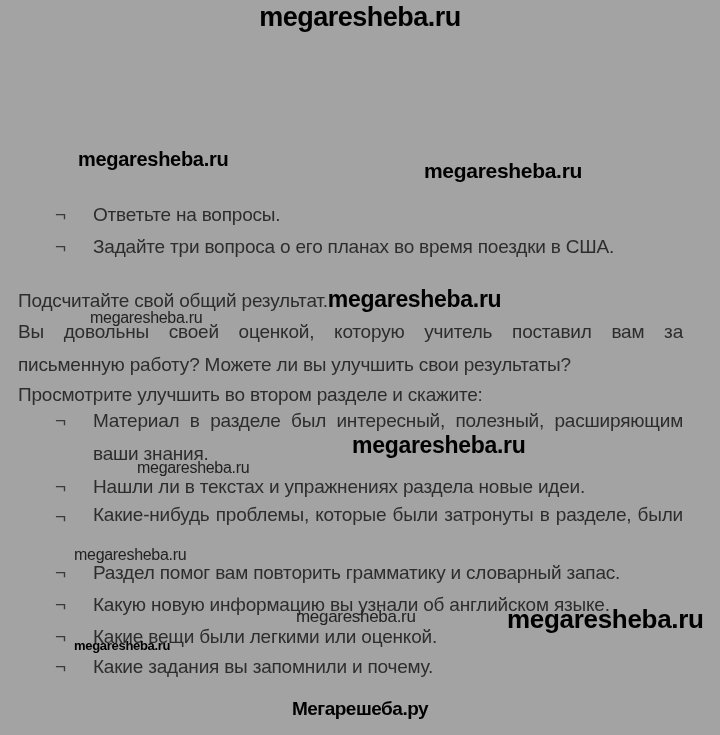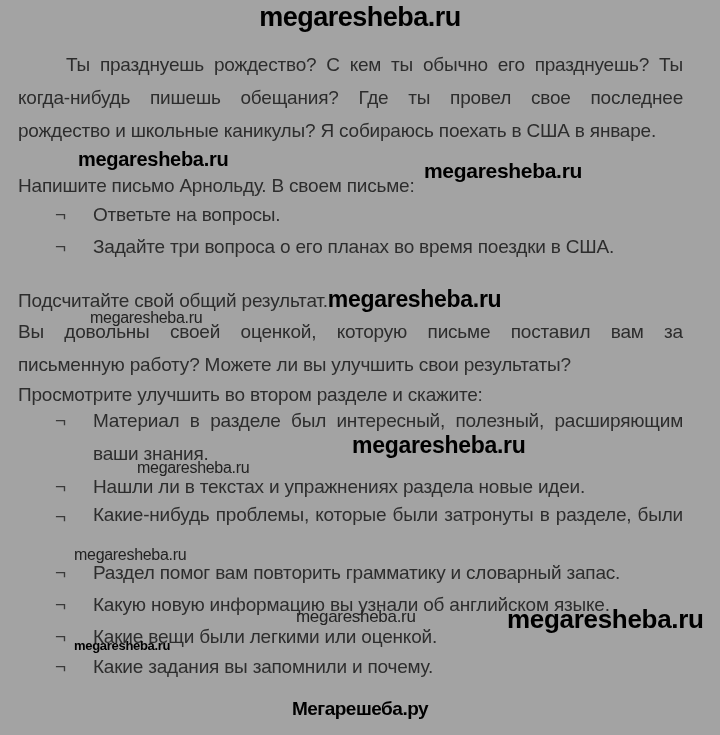--- a/index.html
+++ b/index.html
@@ -72,32 +72,24 @@
   }
   .resline { line-height: 33px; }
 </style>
 </head>
 <body>
 
 <div class="page">
 
   <div class="hdr">megaresheba.ru</div>
 
-  <div class="block" style="top:48px">
-    <div class="line jl indent">Ты празднуешь рождество? С кем ты обычно его празднуешь? Ты</div>
-    <div class="line jl">когда-нибудь пишешь обещания? Где ты провел свое последнее</div>
-    <div class="line">рождество и школьные каникулы? Я собираюсь поехать в США в январе.</div>
-  </div>
 
   <div class="wm bold" style="left:78px; top:148px; font-size:20px">megaresheba.ru</div>
   <div class="wm bold" style="left:424px; top:159px; font-size:21px">megaresheba.ru</div>
 
-  <div class="block" style="top:169px">
-    <div class="line">Напишите письмо Арнольду. В своем письме:</div>
-  </div>
 
   <div class="bullet-item" style="top:198px">
     <span class="bullet-glyph">¬</span>
     <div class="btext">
         <div class="line">Ответьте на вопросы.</div>
       </div>
   </div>
   <div class="bullet-item" style="top:230px">
     <span class="bullet-glyph">¬</span>
     <div class="btext">
@@ -105,21 +97,21 @@
       </div>
   </div>
 
   <div class="block resline" style="top:283px">
     <span>Подсчитайте свой общий результат.</span><span class="inline-wm">megaresheba.ru</span>
   </div>
 
   <div class="wm reg" style="left:90px; top:309px; font-size:16px">megaresheba.ru</div>
 
   <div class="block" style="top:315px">
-    <div class="line jl">Вы довольны своей оценкой, которую письме поставил вам за</div>
+    <div class="line jl">Вы довольны своей оценкой, которую учитель поставил вам за</div>
     <div class="line">письменную работу? Можете ли вы улучшить свои результаты?</div>
   </div>
 
   <div class="block" style="top:378px">
     <div class="line">Просмотрите улучшить во втором разделе и скажите:</div>
   </div>
 
   <div class="bullet-item" style="top:404px">
     <span class="bullet-glyph">¬</span>
     <div class="btext">

